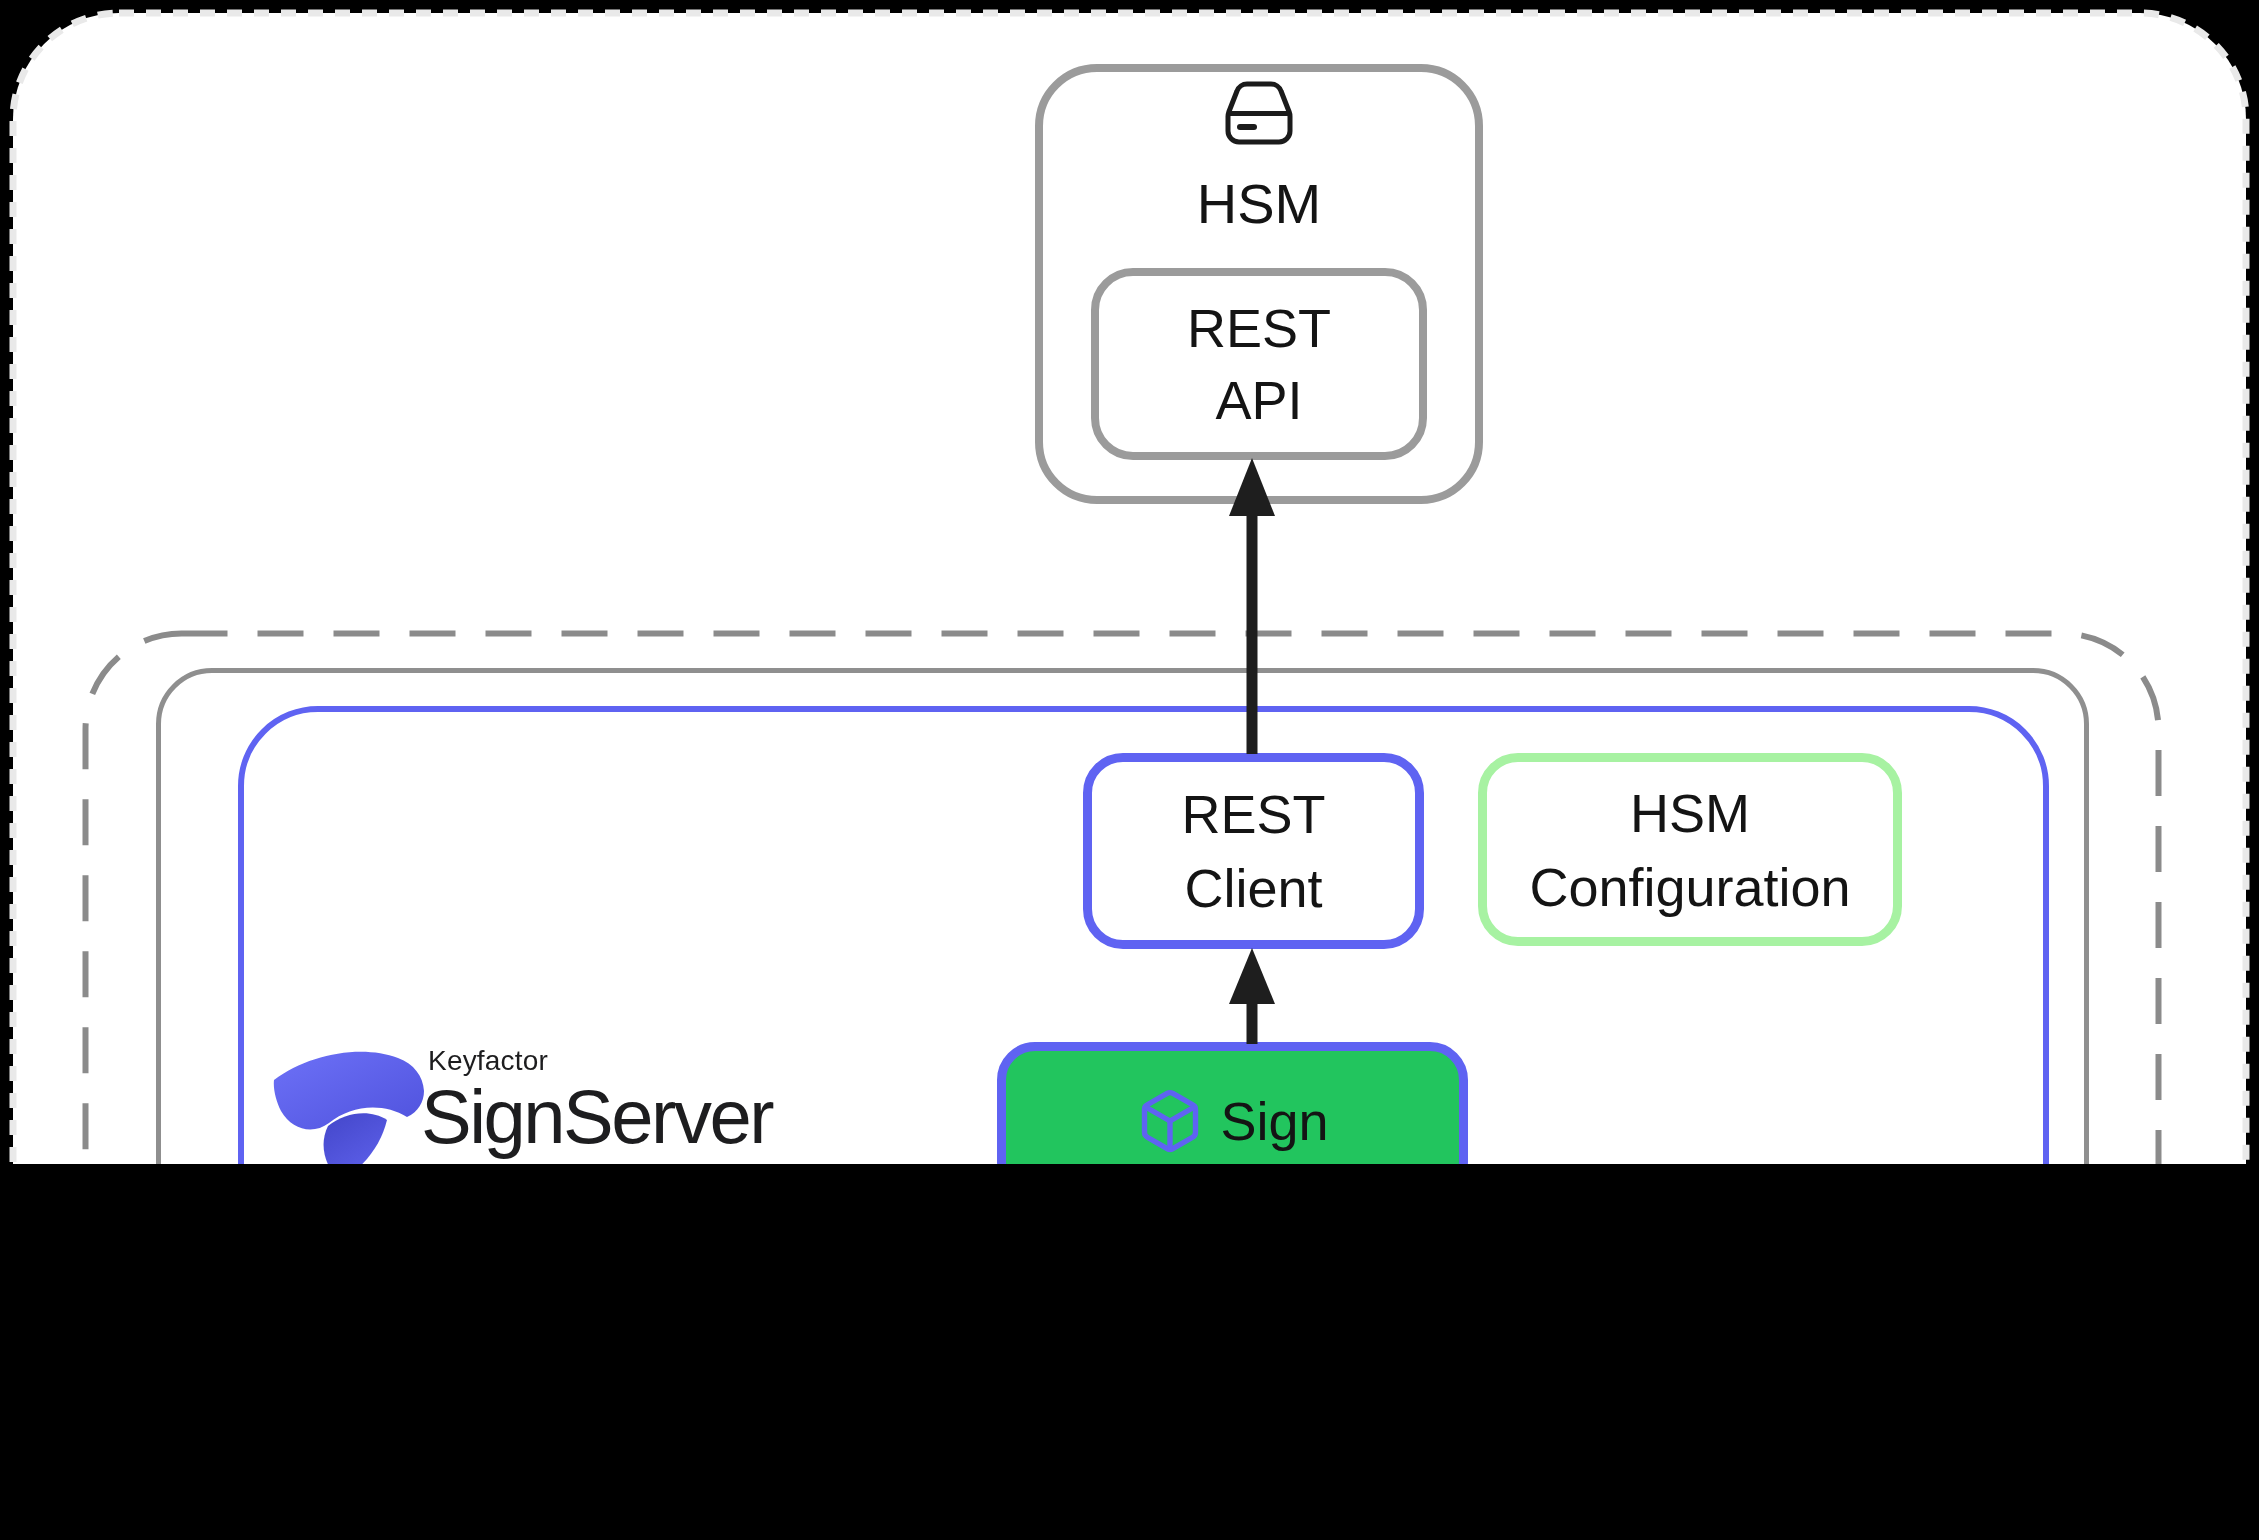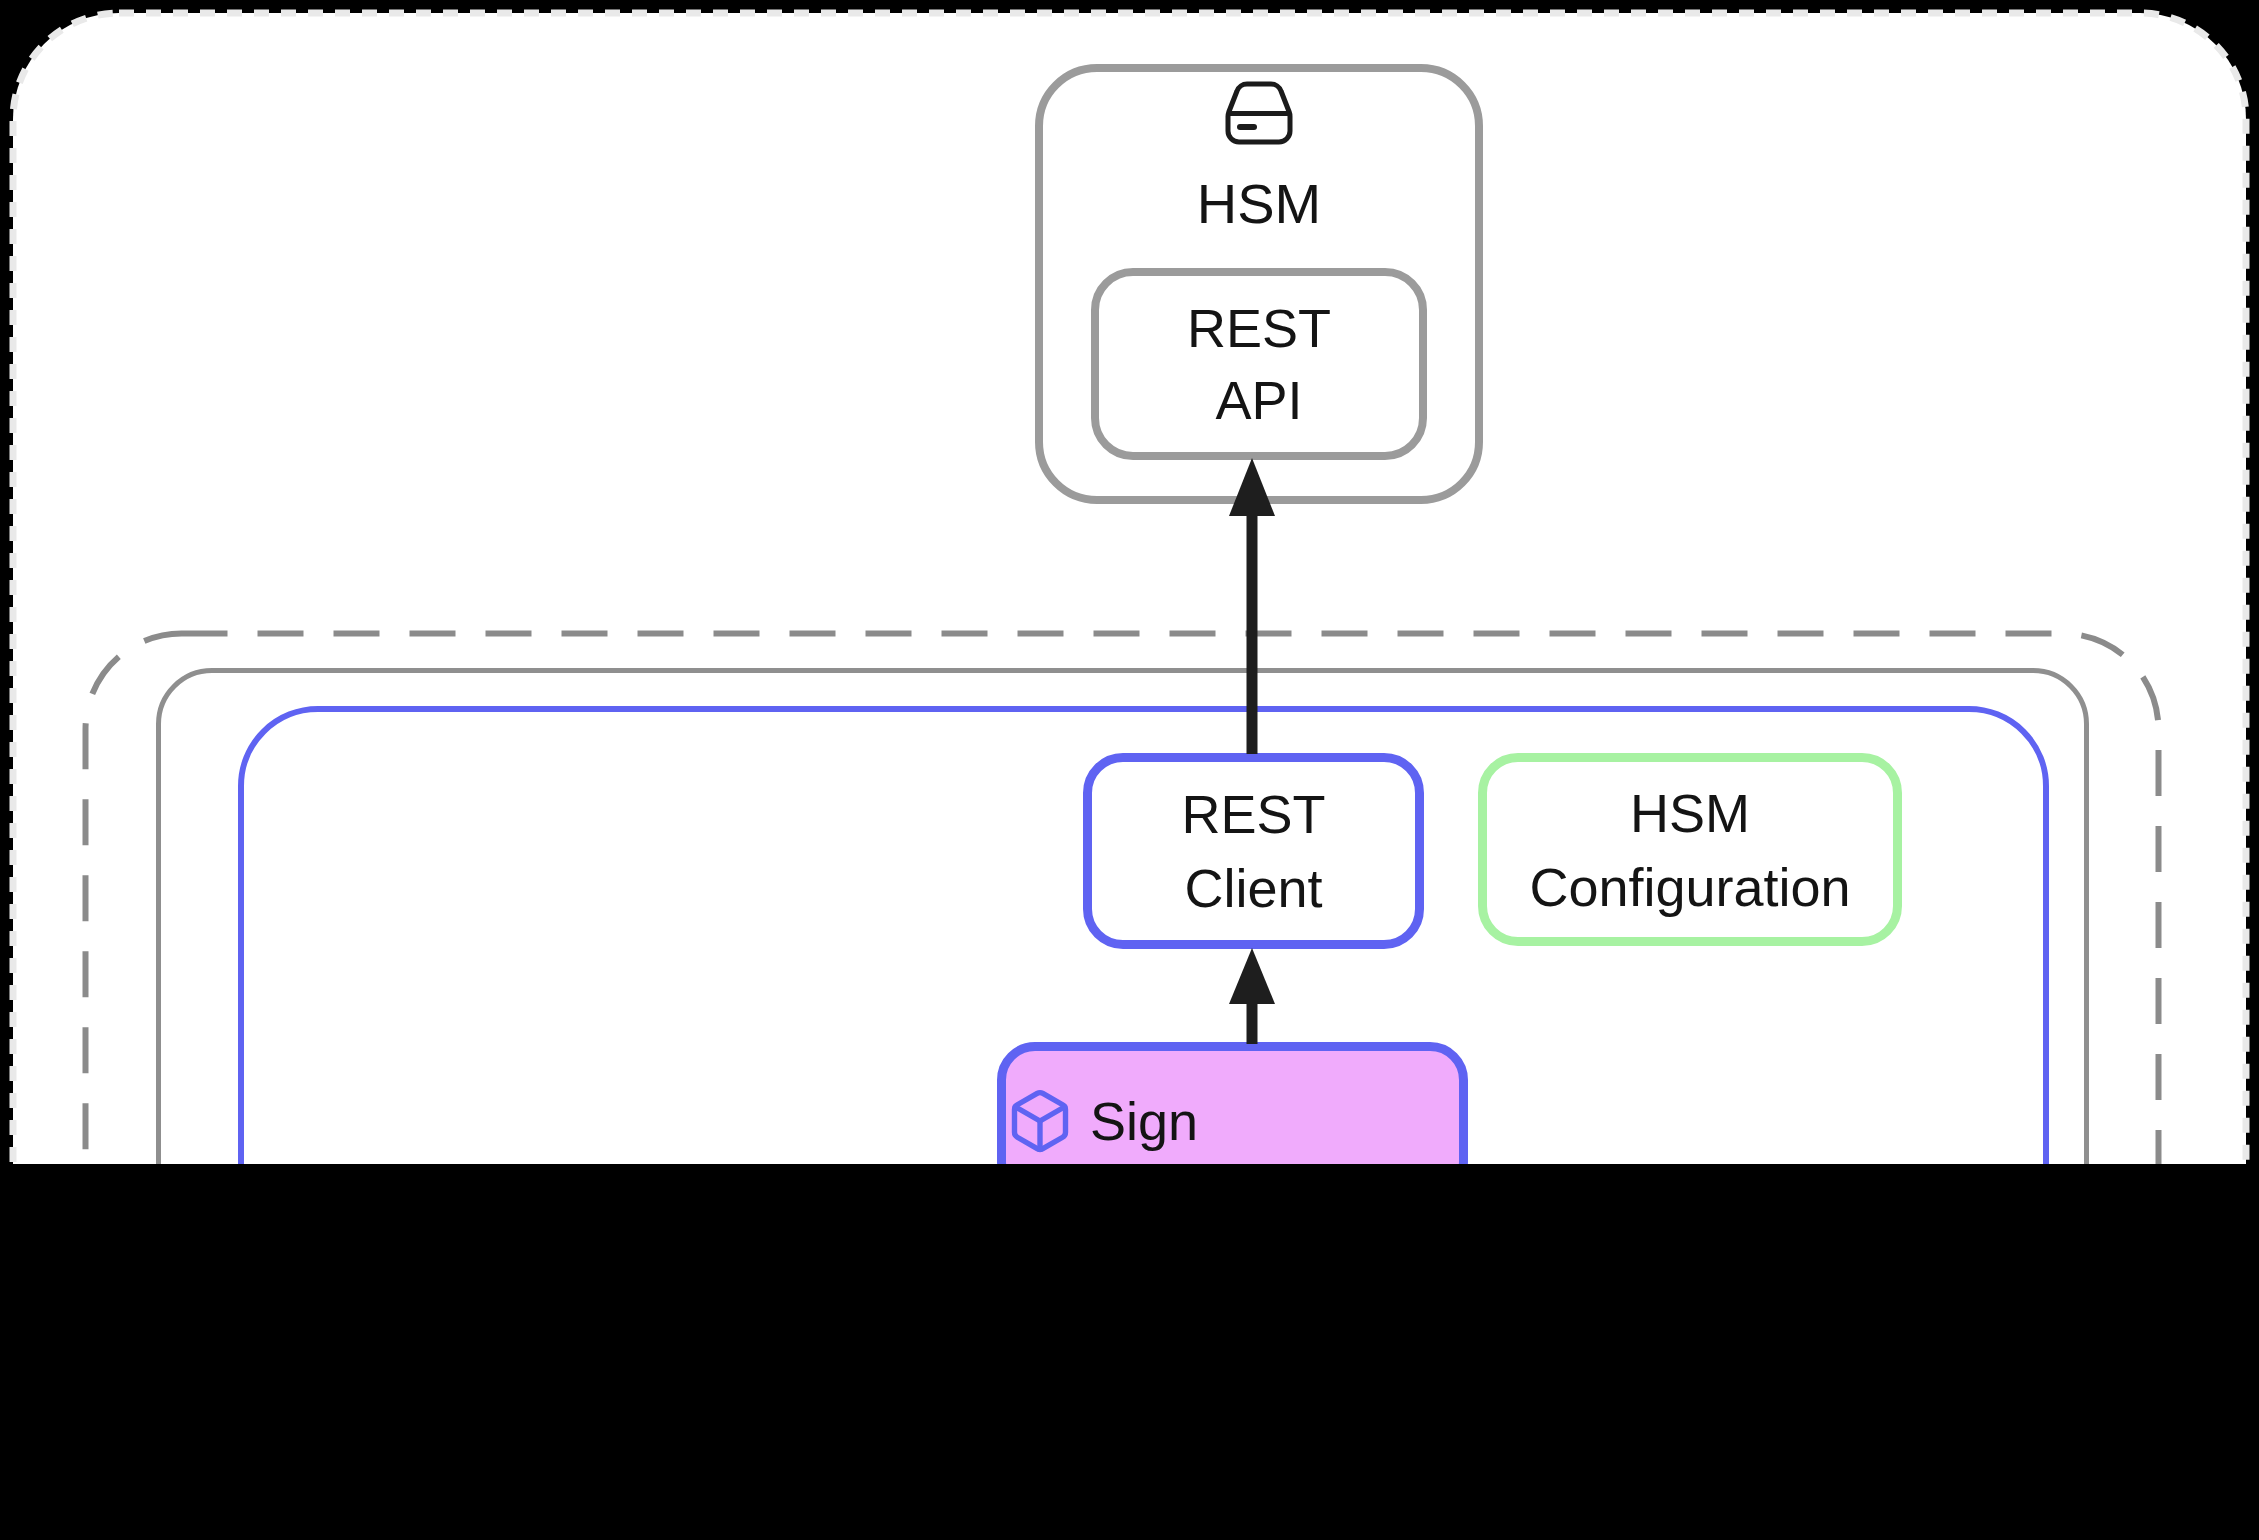--- a/index.html
+++ b/index.html
@@ -61,22 +61,22 @@
     left: 1478px; top: 753px; width: 424px; height: 193px;
     border: 9px solid #a7f2a2; border-radius: 40px;
     box-sizing: border-box; background: #fff;
     display: flex; flex-direction: column; align-items: center; justify-content: center;
     font-size: 54px; line-height: 74px;
     z-index: 5;
   }
   .sign-box {
     left: 997px; top: 1042px; width: 471px; height: 157px;
     border: 9px solid #5f63f2; border-radius: 38px;
-    box-sizing: border-box; background: #f0abfc;
-    display: flex; flex-direction: row; align-items: center; 
+    box-sizing: border-box; background: #22c55e;
+    display: flex; flex-direction: row; align-items: center; justify-content: center;
     gap: 16px; font-size: 54px;
     z-index: 5;
   }
 
   
   .arrow { z-index: 8; }
 
   
   .logo-group { left: 266px; top: 1044px; width: 520px; height: 150px; }
   .logo-mark { position: absolute; left: 0; top: 2px; }
@@ -124,20 +124,38 @@
   <svg class="abs arrow" width="60" height="300" style="left:1222px;top:456px;">
     <line x1="30" y1="298" x2="30" y2="44" stroke="#1e1e1e" stroke-width="11"></line>
     <polygon points="30,2 7,60 53,60" fill="#1e1e1e"></polygon>
   </svg>
 
   <svg class="abs arrow" width="60" height="100" style="left:1222px;top:946px;">
     <line x1="30" y1="98" x2="30" y2="36" stroke="#1e1e1e" stroke-width="11"></line>
     <polygon points="30,2 7,58 53,58" fill="#1e1e1e"></polygon>
   </svg>
 
+  <div class="abs logo-group">
+    <svg class="logo-mark" width="160" height="142" viewBox="0 0 160 142">
+      <defs>
+        <linearGradient id="kfMain" x1="0" y1="0" x2="1" y2="1">
+          <stop offset="0" stop-color="#6d71f7"></stop>
+          <stop offset="1" stop-color="#4f52dd"></stop>
+        </linearGradient>
+        <linearGradient id="kfTail" x1="0" y1="0" x2="0.6" y2="1">
+          <stop offset="0" stop-color="#4346c9"></stop>
+          <stop offset="1" stop-color="#5d60ea"></stop>
+        </linearGradient>
+      </defs>
+      <path d="M8 34 C 42 8, 96 -2, 132 12 C 148 18, 157 30, 158 45 C 158 56, 152 66, 141 71 C 117 56, 85 59, 63 77 C 47 89, 26 84, 15 65 C 10 55, 7 43, 8 34 Z" fill="url(#kfMain)"></path>
+      <path d="M62 80 C 80 66, 104 63, 121 74 C 115 99, 99 120, 74 136 C 58 119, 53 98, 62 80 Z" fill="url(#kfTail)"></path>
+    </svg>
+    <div class="logo-brand">Keyfactor</div>
+    <div class="logo-product">SignServer</div>
+  </div>
 
   <div class="abs rest-client-box">
     <span>REST</span>
     <span>Client</span>
   </div>
 
   <div class="abs hsm-config-box">
     <span>HSM</span>
     <span>Configuration</span>
   </div>

